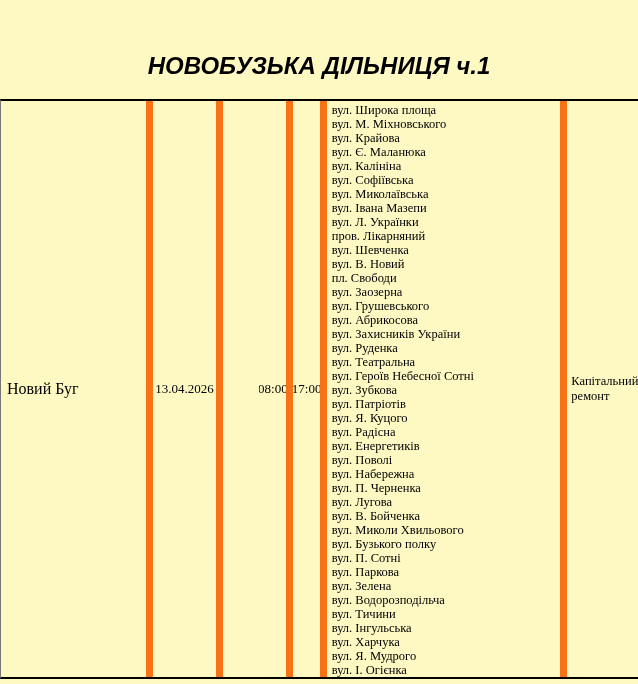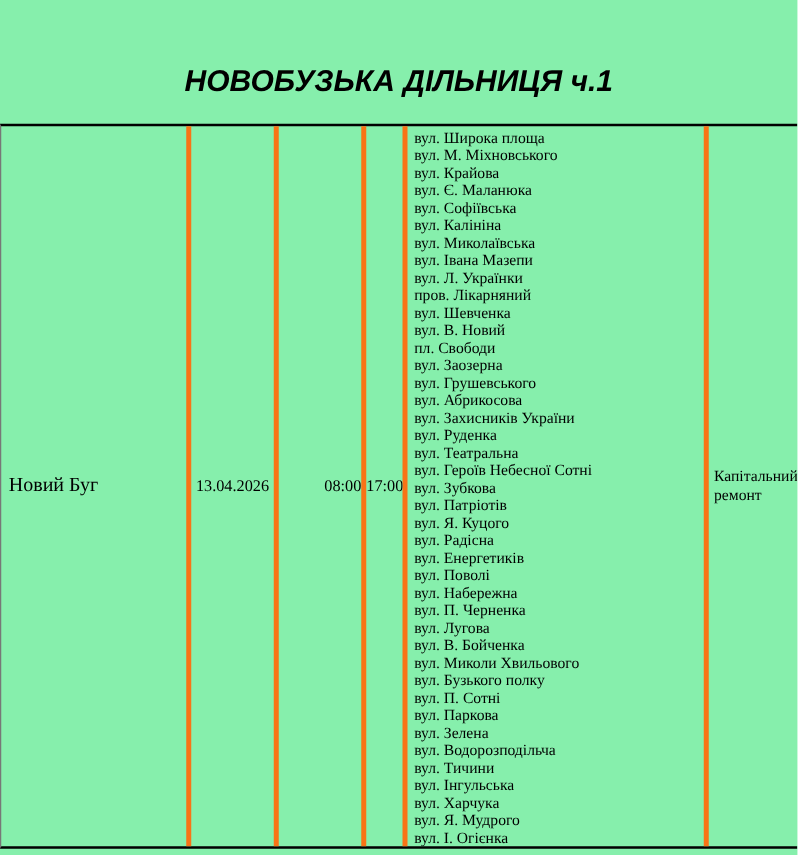--- a/index.html
+++ b/index.html
@@ -4,21 +4,21 @@
 <style>
   html, body {
     margin: 0;
     padding: 0;
     background: #ffffff;
   }
   .page {
     position: relative;
     width: 638px;
     height: 684px;
-    background: #86efac;
+    background: #fef9c3;
     overflow: hidden;
     font-family: "Liberation Serif", serif;
     color: #000000;
   }
   .title {
     position: absolute;
     top: 52px;
     left: 0;
     width: 100%;
     margin: 0;
@@ -39,21 +39,21 @@
     box-sizing: border-box;
     border-top: 2px solid #000000;
     border-bottom: 2px solid #000000;
     border-left: 1px solid #777777;
     display: flex;
     flex-direction: row;
     align-items: stretch;
   }
   .cell {
     box-sizing: border-box;
-    border-right: 4px solid #f97316;
+    border-right: 7px solid #f97316;
     overflow: hidden;
   }
   .c-settlement {
     width: 161px;
     display: flex;
     align-items: center;
     padding-left: 6px;
     font-size: 16px;
   }
   .c-date {
@@ -113,22 +113,22 @@
 
     <div class="cell c-end">
       <span>17:00</span>
     </div>
 
     <div class="cell c-streets">
         <div class="street-line">вул. Широка площа</div>
         <div class="street-line">вул. М. Міхновського</div>
         <div class="street-line">вул. Крайова</div>
         <div class="street-line">вул. Є. Маланюка</div>
+        <div class="street-line">вул. Калініна</div>
         <div class="street-line">вул. Софіївська</div>
-        <div class="street-line">вул. Калініна</div>
         <div class="street-line">вул. Миколаївська</div>
         <div class="street-line">вул. Івана Мазепи</div>
         <div class="street-line">вул. Л. Українки</div>
         <div class="street-line">пров. Лікарняний</div>
         <div class="street-line">вул. Шевченка</div>
         <div class="street-line">вул. В. Новий</div>
         <div class="street-line">пл. Свободи</div>
         <div class="street-line">вул. Заозерна</div>
         <div class="street-line">вул. Грушевського</div>
         <div class="street-line">вул. Абрикосова</div>

